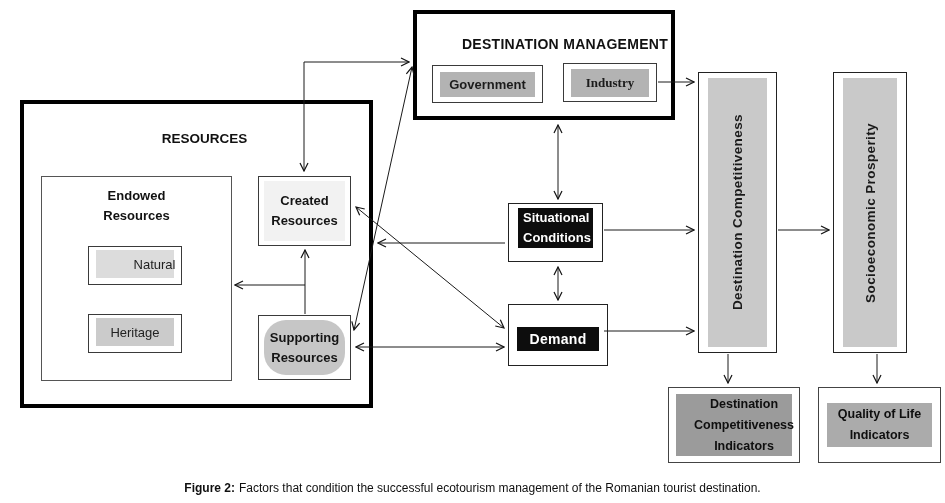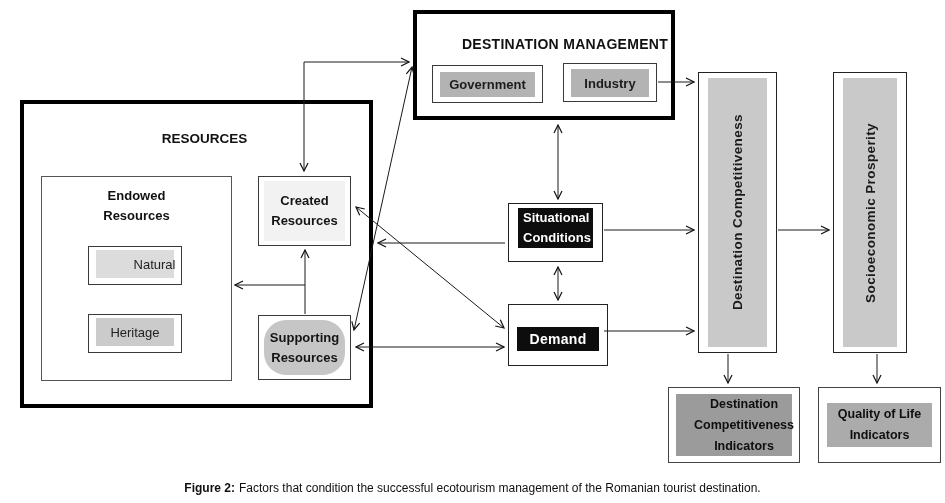--- a/index.html
+++ b/index.html
@@ -38,21 +38,21 @@
   <div class="abs thick" style="left:413px;top:10px;width:262px;height:110px;"></div>
   <div class="abs" id="dm-title">DESTINATION MANAGEMENT</div>
 
   <div class="abs thin" style="left:432px;top:65px;width:111px;height:38px;">
     <div class="fill" style="inset:6px 7px 5px 7px;background:#b3b3b3;">
       <span class="celllabel">Government</span>
     </div>
   </div>
 
   <div class="abs thin" style="left:563px;top:63px;width:94px;height:39px;">
-    <div class="fill" style="inset:5px 7px 4px 7px;background:#b3b3b3;">
+    <div class="fill" style="inset:5px 7px 4px 7px;background:#b3b3b3;font-family:Liberation Serif, serif;">
       <span class="celllabel">Industry</span>
     </div>
   </div>
 
   <div class="abs thick" style="left:20px;top:100px;width:353px;height:308px;"></div>
   <div class="abs" id="res-title">RESOURCES</div>
 
   <div class="abs thin" style="left:41px;top:176px;width:191px;height:205px;border-color:#555;"></div>
   <div class="abs" id="endowed-title">
     <span style="display:inline-block;width:100px;">Endowed Resources</span>

